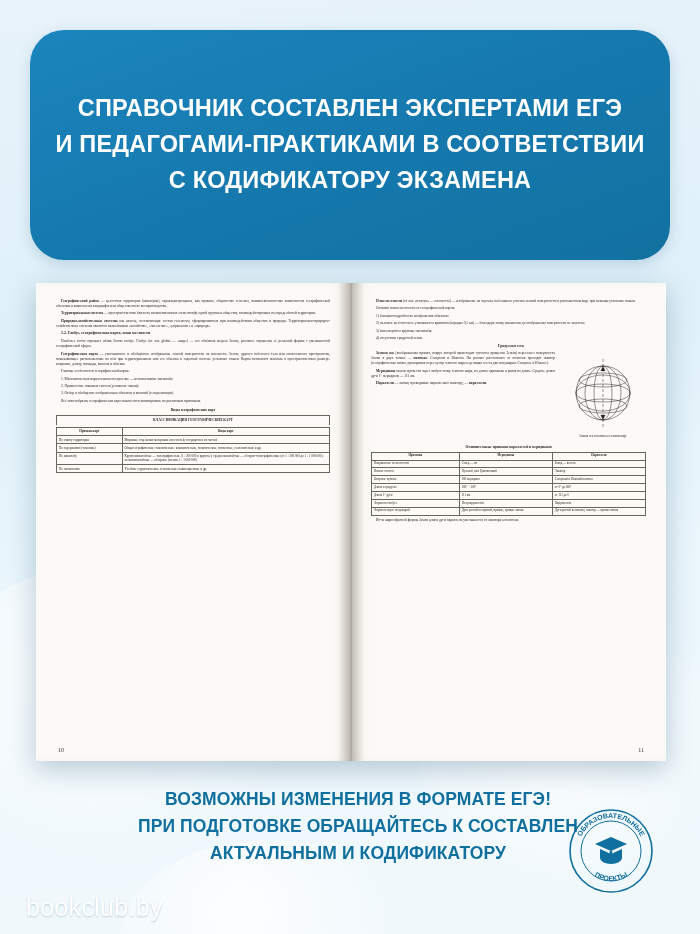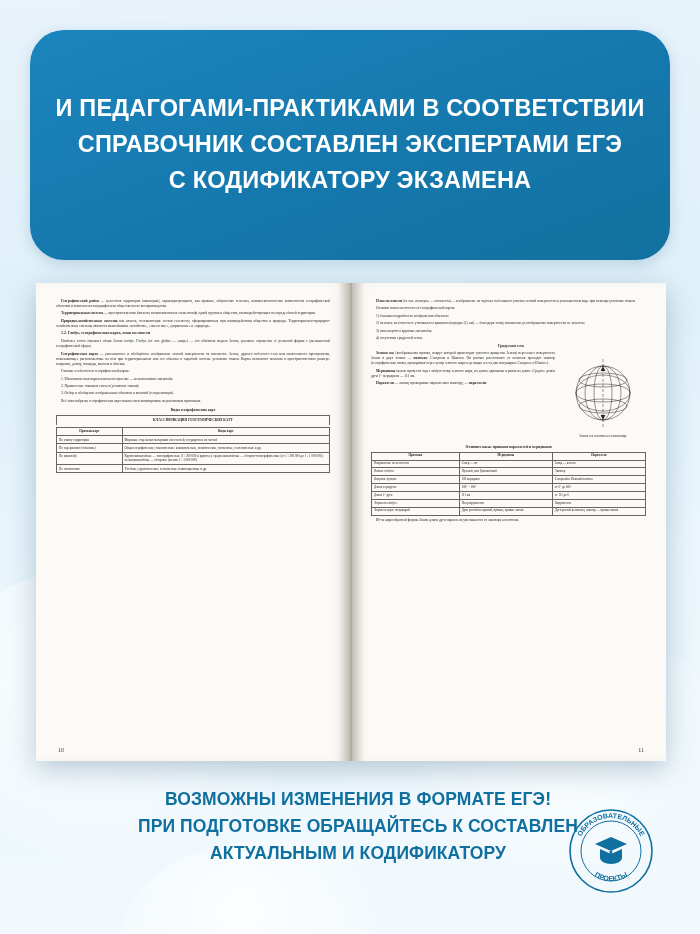--- a/index.html
+++ b/index.html
@@ -237,22 +237,22 @@
 <body>
 
 <div class="page">
 
   <div class="blob b1"></div>
   <div class="blob b2"></div>
   <div class="blob b3"></div>
 
   <div class="banner">
     <div class="banner-inner">
+      <div class="banner-line">СПРАВОЧНИК СОСТАВЛЕН ЭКСПЕРТАМИ ЕГЭ</div>
       <div class="banner-line l2">И ПЕДАГОГАМИ-ПРАКТИКАМИ В СООТВЕТСТВИИ</div>
-      <div class="banner-line">СПРАВОЧНИК СОСТАВЛЕН ЭКСПЕРТАМИ ЕГЭ</div>
       <div class="banner-line">С КОДИФИКАТОРУ ЭКЗАМЕНА</div>
     </div>
   </div>
 
   <div class="book">
 
     <div class="leaf left">
       <div class="col">
         <p><b>Географический район</b> — целостная территория (акватория), характеризующаяся, как правило, общностью генезиса, взаимосвязанностью компонентов географической оболочки и комплексом ландшафта или общественного воспроизводства.</p>
         <p><b>Территориальная система</b> — пространственная близость взаимосвязанных элементов底 одной группы и общества, взаимодействующих на определённой территории.</p>
@@ -409,13 +409,14 @@
       </g>
       <text font-family="Liberation Sans, sans-serif" font-size="7" font-weight="bold" fill="#0f6f9e">
         <textPath href="#arcTop" startOffset="50%" text-anchor="middle">ОБРАЗОВАТЕЛЬНЫЕ</textPath>
       </text>
       <text font-family="Liberation Sans, sans-serif" font-size="7" font-weight="bold" fill="#0f6f9e">
         <textPath href="#arcBot" startOffset="50%" text-anchor="middle">ПРОЕКТЫ</textPath>
       </text>
     </svg>
   </div>
 
+  <div class="watermark">bookclub.by</div>
 </div>
 
 </body></html>

